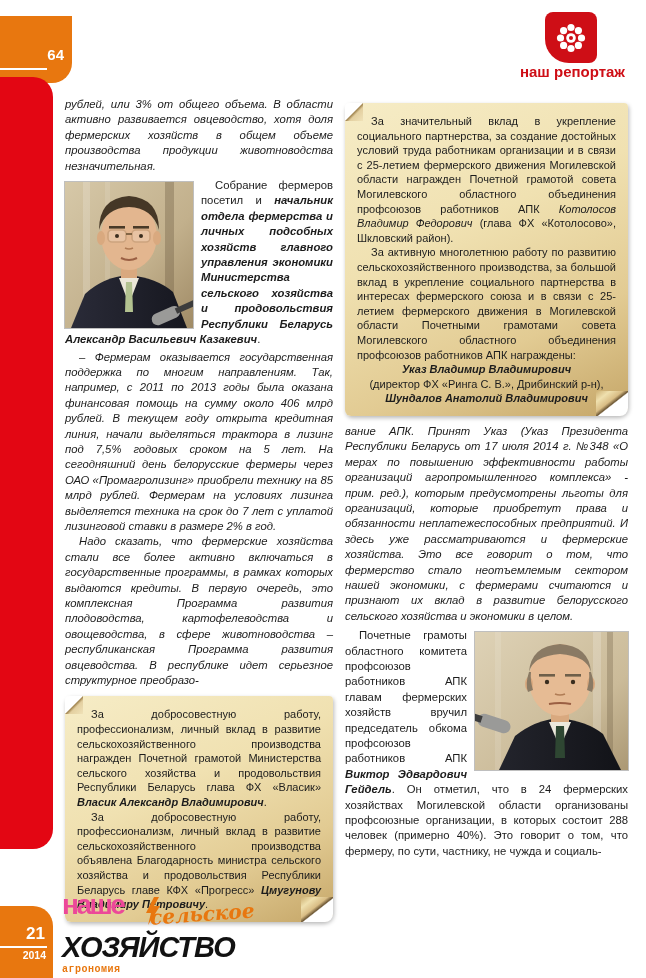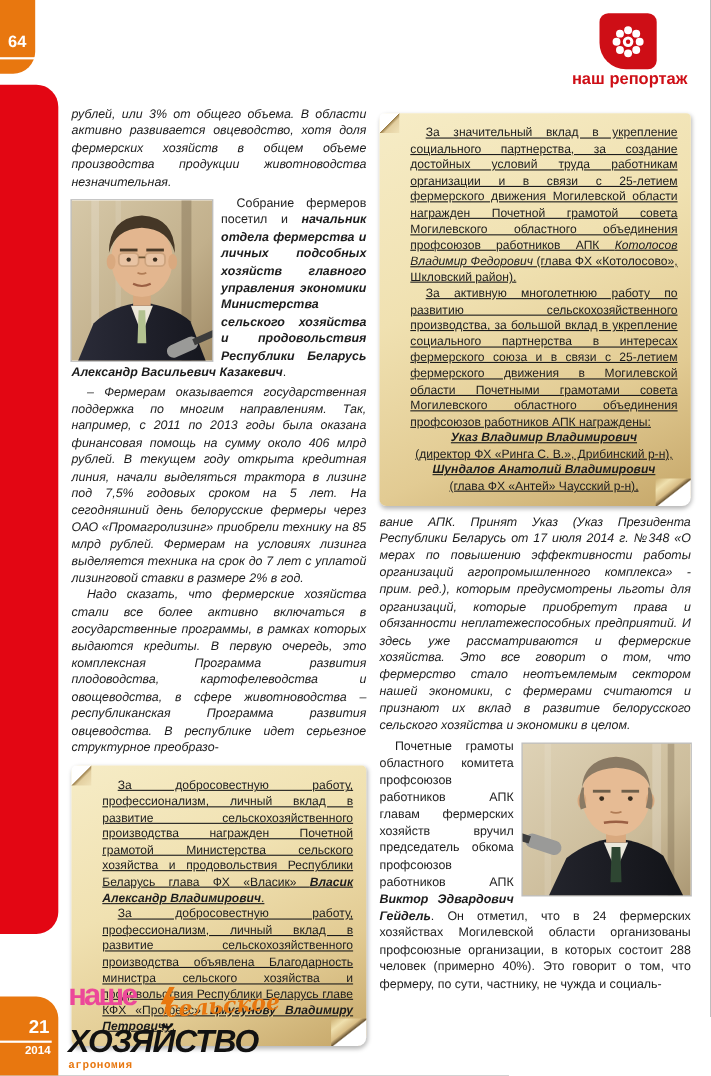--- a/index.html
+++ b/index.html
@@ -9,21 +9,21 @@
   }
   *{box-sizing:border-box;}
   html,body{margin:0;padding:0;background:#888;}
   .page{
     position:relative;width:646px;height:978px;background:#ffffff;
     margin:0 auto;overflow:hidden;
     font-family:"Liberation Sans","DejaVu Sans",sans-serif;
     color:#1c1c1c;
   }
   
-  .rail-top{position:absolute;left:0;top:0;width:32px;height:67px;background:var(--orange);border-radius:0 0 20px 0;}
+  .rail-top{position:absolute;left:0;top:16px;width:72px;height:67px;background:var(--orange);border-radius:0 0 20px 0;}
   .rail-top .num{position:absolute;right:8px;top:30px;color:#fff;font-weight:bold;font-size:15px;}
   .rail-top .ln{position:absolute;left:0;top:52px;width:47px;height:2px;background:#fff;}
   .rail-red{position:absolute;left:0;top:77px;width:53px;height:772px;background:var(--red);border-radius:0 20px 20px 0;}
   .rail-bottom{position:absolute;left:0;top:906px;width:53px;height:72px;background:var(--orange);border-radius:0 20px 0 0;}
   .rail-bottom .num{position:absolute;right:8px;top:18px;color:#fff;font-weight:bold;font-size:17px;}
   .rail-bottom .ln{position:absolute;left:0;top:40px;width:47px;height:2px;background:#fff;}
   .rail-bottom .yr{position:absolute;right:7px;top:43px;color:#fff;font-weight:bold;font-size:10.5px;text-align:center;}
   
   .brand-badge{position:absolute;left:545px;top:12px;width:52px;height:51px;background:var(--badge-red);border-radius:8px 8px 8px 24px;}
   .brand-badge svg{position:absolute;left:6px;top:6px;}
@@ -35,25 +35,24 @@
   .col p{margin:0;font-size:11.3px;line-height:15.4px;text-align:justify;}
   .it{font-style:italic;}
   .ind{text-indent:14px;}
   .bi{font-weight:bold;font-style:italic;}
   
   .photo{box-shadow:0 0 0 1px rgba(0,0,0,0.25);}
   .photo-left{float:left;width:128px;height:146px;margin:4px 8px 2px 0;}
   .photo-right{float:right;width:153px;height:138px;margin:4px 0 2px 8px;}
   
   .parch{
-    position:relative;margin-top:8px;padding:11px 12px 10px 28px;
+    position:relative;margin-top:8px;padding:11px 12px 10px 12px;
     background:linear-gradient(155deg,#f6ecc6 0%,#f0e1b1 40%,#e2cb93 72%,#c5a668 100%);
     border-radius:6px 4px 10px 6px;
     box-shadow:1px 2px 4px rgba(0,0,0,0.28);
-    text-decoration:underline;
   }
   .parch p{font-size:11px;line-height:14.6px;text-indent:14px;text-align:justify;}
   .parch .center{text-align:center;text-indent:0;}
   .fold{position:absolute;left:0;top:0;width:18px;height:18px;
     background:linear-gradient(135deg,#fff 0 49%,#9c7f49 51%,#e3cfa0 62%,#f0e2b8 100%);
     border-top-left-radius:4px;}
   .curl{position:absolute;right:0;bottom:0;width:32px;height:25px;
     background:linear-gradient(to top left,#fff 0 46%,#6f5936 49%,#d9bd85 58%,#efe0ae 78%,#cdb073 100%);
     border-bottom-right-radius:8px;}
   
@@ -163,21 +162,20 @@
   <div class="col col-right">
     <div class="parch" style="margin-top:6px;">
       <div class="fold"></div>
       <p>
         <span>За значительный вклад в укрепление социального партнерства, за создание достойных условий труда работникам организации и в связи с 25-летием фермерского движения Могилевской области награжден Почетной грамотой совета Могилевского областного объединения профсоюзов работников АПК </span><span class="it">Котолосов Владимир Федорович</span><span> (глава ФХ «Котолосово», Шкловский район).</span>
       </p>
       <p>За активную многолетнюю работу по развитию сельскохозяйственного производства, за большой вклад в укрепление социального партнерства в интересах фермерского союза и в связи с 25-летием фермерского движения в Могилевской области Почетными грамотами совета Могилевского областного объединения профсоюзов работников АПК награждены:</p>
       <p class="center bi">Указ Владимир Владимирович</p>
       <p class="center">(директор ФХ «Ринга С. В.», Дрибинский р-н),</p>
       <p class="center bi">Шундалов Анатолий Владимирович</p>
-      <p class="center">(глава ФХ «Антей» Чаусский р-н),</p>
       <div class="curl"></div>
     </div>
 
     <p class="it" style="margin-top:8px;">вание АПК. Принят Указ (Указ Президента Республики Беларусь от 17 июля 2014 г. №348 «О мерах по повышению эффективности работы организаций агропромышленного комплекса» - прим. ред.), которым предусмотрены льготы для организаций, которые приобретут права и обязанности неплатежеспособных предприятий. И здесь уже рассматриваются и фермерские хозяйства. Это все говорит о том, что фермерство стало неотъемлемым сектором нашей экономики, с фермерами считаются и признают их вклад в развитие белорусского сельского хозяйства и экономики в целом.</p>
 
     <div style="margin-top:4px;">
       <div class="photo photo-right">
         <svg width="153" height="138" viewBox="0 0 153 138">
           <defs>
             <linearGradient id="bg2" x1="0" y1="0" x2="1" y2="1">

